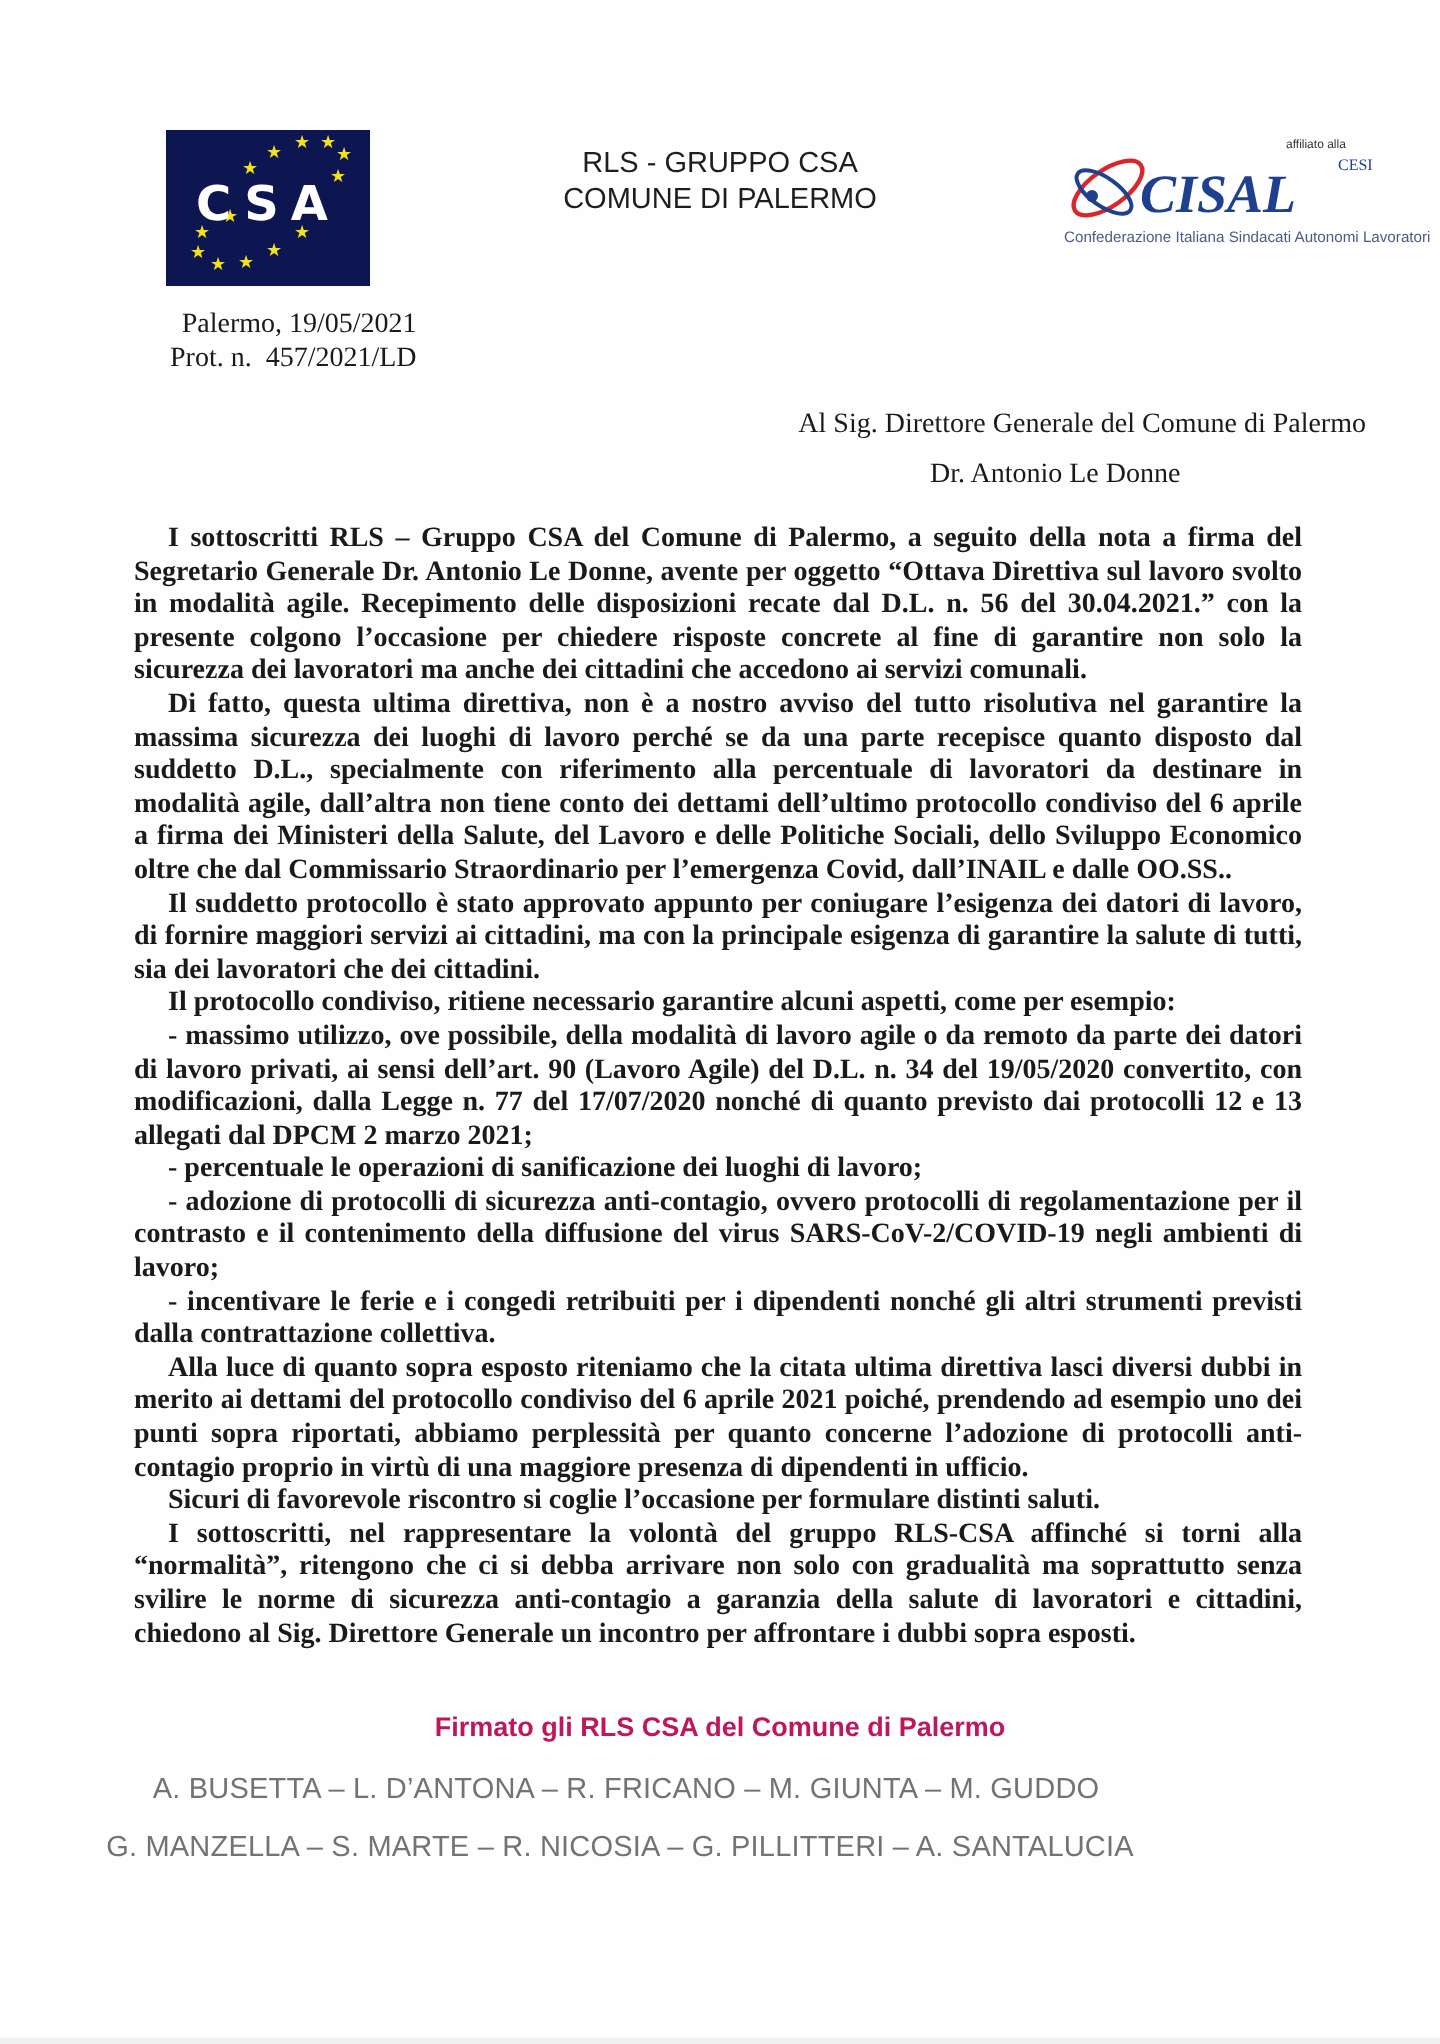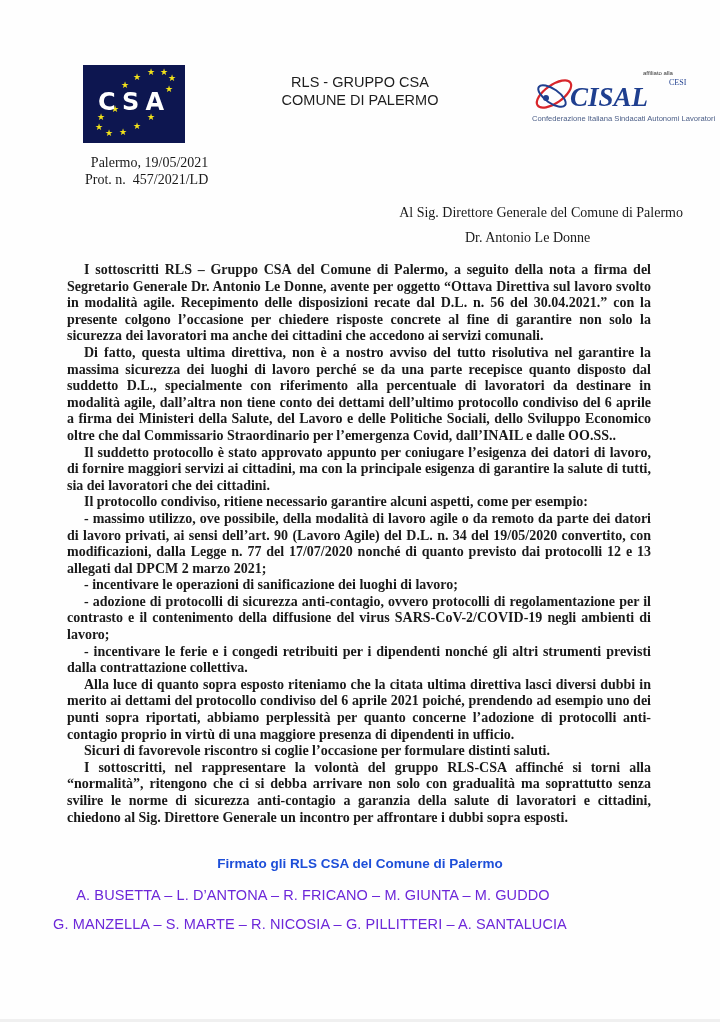--- a/index.html
+++ b/index.html
@@ -31,23 +31,23 @@
     .meta { position: absolute; left: 85px; top: 155px; text-align: right; }
     .recipient { position: absolute; left: 301px; top: 205px; width: 382px; }
     .recipient .r1 { text-align: right; }
     .recipient .r2 { text-align: left; padding-left: 164px; margin-top: 8px; }
 
     .body { position: absolute; left: 67px; top: 262px; width: 584px; text-align: justify; font-weight: bold; }
     .body p { margin: 0; text-indent: 17px; }
     .body p.list { text-indent: 17px; }
 
     .sign-title { position: absolute; left: 0; width: 720px; top: 856px; text-align: center;
-      font-family: "Liberation Sans", sans-serif; font-weight: bold; font-size: 13.5px; color: #1d4ed8; }
+      font-family: "Liberation Sans", sans-serif; font-weight: bold; font-size: 13.5px; color: #be185d; }
     .sign-line { position: absolute; left: 0; width: 620px; text-align: center;
-      font-family: "Liberation Sans", sans-serif; font-size: 14.5px; color: #6d28d9; letter-spacing: 0.1px; }
+      font-family: "Liberation Sans", sans-serif; font-size: 14.5px; color: #737373; letter-spacing: 0.1px; }
     .sign-line.l1 { top: 887px; padding-left: 6px; box-sizing: border-box; }
     .sign-line.l2 { top: 916px; }
   </style>
 </head>
 <body>
 
 <div class="page">
 
   <div class="csa-logo">
     <span class="star" style="left:28px;top:40px">★</span>
@@ -92,21 +92,21 @@
     <div class="r1">Al Sig. Direttore Generale del Comune di Palermo</div>
     <div class="r2">Dr. Antonio Le Donne</div>
   </div>
 
   <div class="body serif">
     <p>I sottoscritti RLS – Gruppo CSA del Comune di Palermo, a seguito della nota a firma del Segretario Generale Dr. Antonio Le Donne, avente per oggetto “Ottava Direttiva sul lavoro svolto in modalità agile. Recepimento delle disposizioni recate dal D.L. n. 56 del 30.04.2021.” con la presente colgono l’occasione per chiedere risposte concrete al fine di garantire non solo la sicurezza dei lavoratori ma anche dei cittadini che accedono ai servizi comunali.</p>
     <p>Di fatto, questa ultima direttiva, non è a nostro avviso del tutto risolutiva nel garantire la massima sicurezza dei luoghi di lavoro perché se da una parte recepisce quanto disposto dal suddetto D.L., specialmente con riferimento alla percentuale di lavoratori da destinare in modalità agile, dall’altra  non tiene conto dei dettami dell’ultimo protocollo condiviso del 6 aprile a firma dei Ministeri della Salute, del Lavoro e delle Politiche Sociali, dello Sviluppo Economico oltre che dal Commissario Straordinario per l’emergenza  Covid, dall’INAIL e dalle OO.SS..</p>
     <p>Il suddetto protocollo è stato approvato appunto per coniugare l’esigenza dei datori di lavoro, di fornire maggiori servizi ai cittadini, ma con la principale esigenza di garantire la salute di tutti, sia dei lavoratori che dei cittadini.</p>
     <p>Il protocollo condiviso, ritiene necessario garantire alcuni aspetti, come per esempio:</p>
     <p class="list">- massimo utilizzo, ove possibile, della modalità di lavoro agile o da remoto da parte dei datori di lavoro privati, ai sensi dell’art. 90 (Lavoro Agile) del D.L. n. 34 del 19/05/2020 convertito, con modificazioni, dalla Legge n. 77 del 17/07/2020 nonché di quanto previsto dai protocolli 12 e 13 allegati dal DPCM 2 marzo 2021;</p>
-    <p class="list">- incentivare le operazioni di sanificazione dei luoghi di lavoro;</p>
+    <p class="list">- percentuale le operazioni di sanificazione dei luoghi di lavoro;</p>
     <p class="list">- adozione di protocolli di sicurezza anti-contagio, ovvero protocolli di regolamentazione per il contrasto e il contenimento della diffusione del virus SARS-CoV-2/COVID-19 negli ambienti di lavoro;</p>
     <p class="list">- incentivare le ferie e i congedi retribuiti per i dipendenti nonché gli altri strumenti previsti dalla contrattazione collettiva.</p>
     <p>Alla luce di quanto sopra esposto riteniamo che la citata ultima direttiva lasci diversi dubbi in merito ai dettami del protocollo condiviso del 6 aprile 2021 poiché, prendendo ad esempio uno dei punti sopra riportati, abbiamo perplessità per quanto concerne l’adozione di protocolli anti-contagio proprio in virtù di una maggiore presenza di dipendenti in ufficio.</p>
     <p>Sicuri di favorevole riscontro si coglie l’occasione per formulare distinti saluti.</p>
     <p>I sottoscritti, nel rappresentare la volontà del gruppo RLS-CSA affinché si torni alla “normalità”, ritengono che ci si debba arrivare non solo con gradualità ma soprattutto senza svilire le norme di sicurezza anti-contagio a garanzia della salute di lavoratori e cittadini, chiedono al Sig. Direttore Generale un incontro per affrontare i dubbi sopra esposti.</p>
   </div>
 
   <div class="sign-title">Firmato gli RLS CSA del Comune di Palermo</div>
   <div class="sign-line l1">A. BUSETTA – L. D’ANTONA – R. FRICANO – M. GIUNTA – M. GUDDO</div>
   <div class="sign-line l2">G. MANZELLA – S. MARTE – R. NICOSIA – G. PILLITTERI – A. SANTALUCIA</div>

